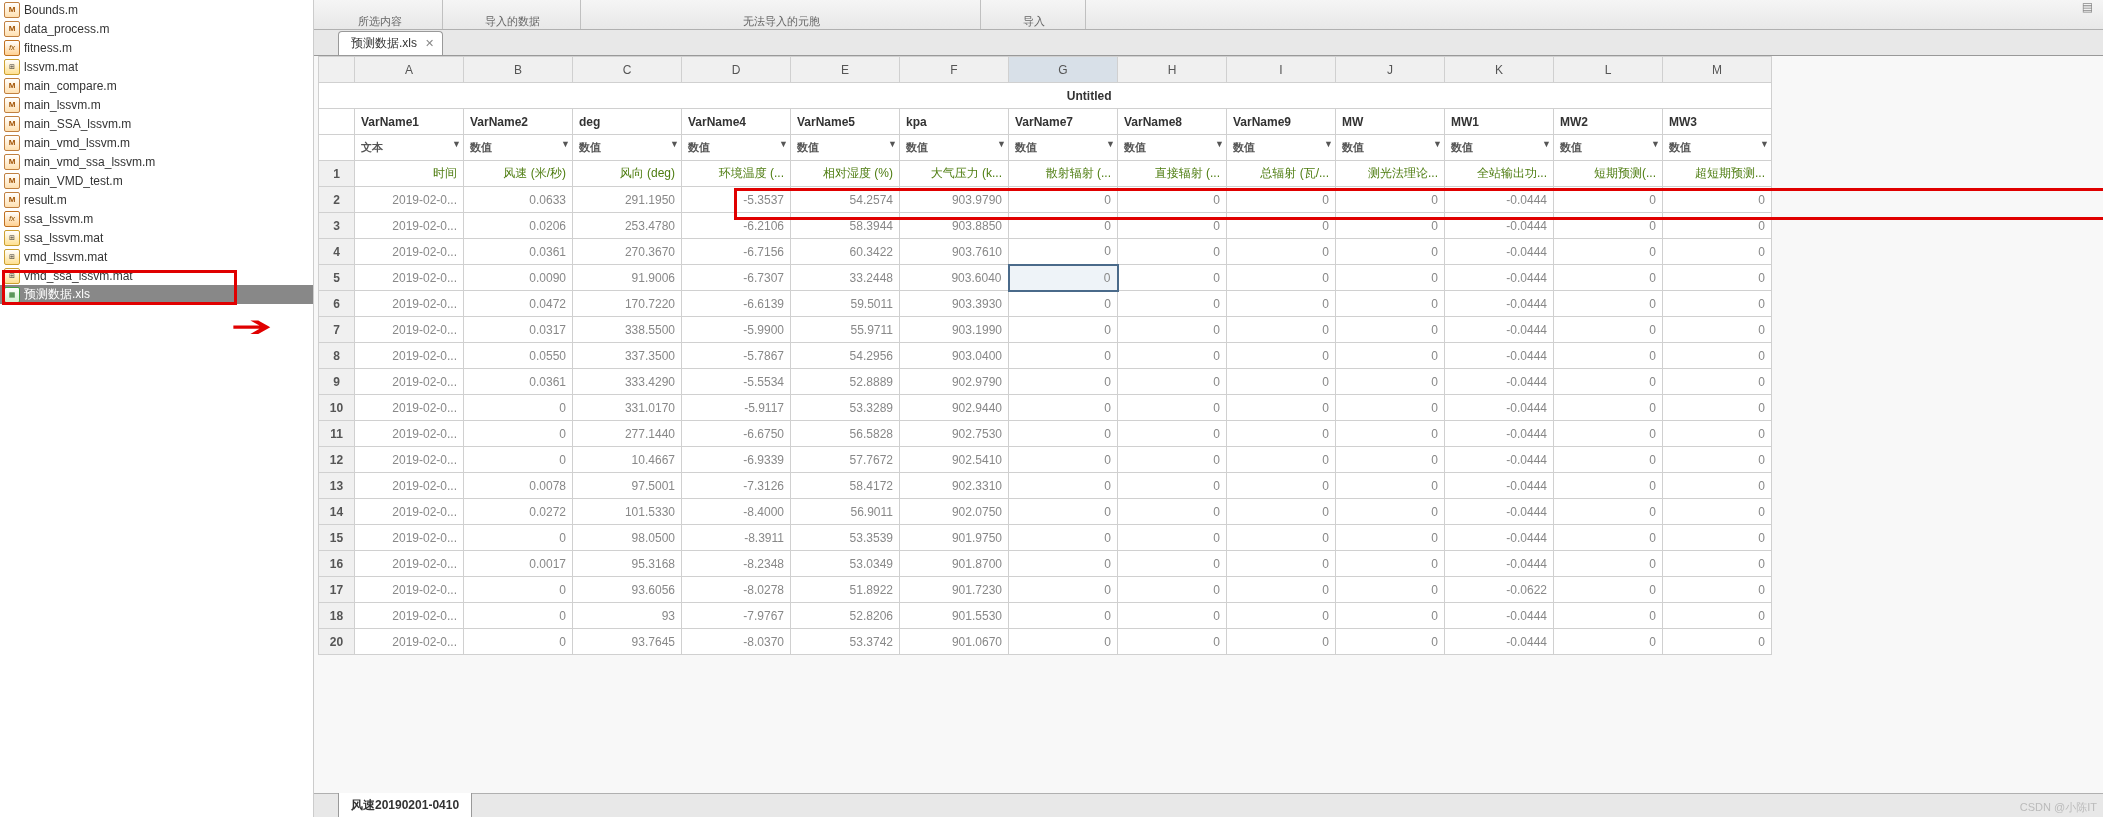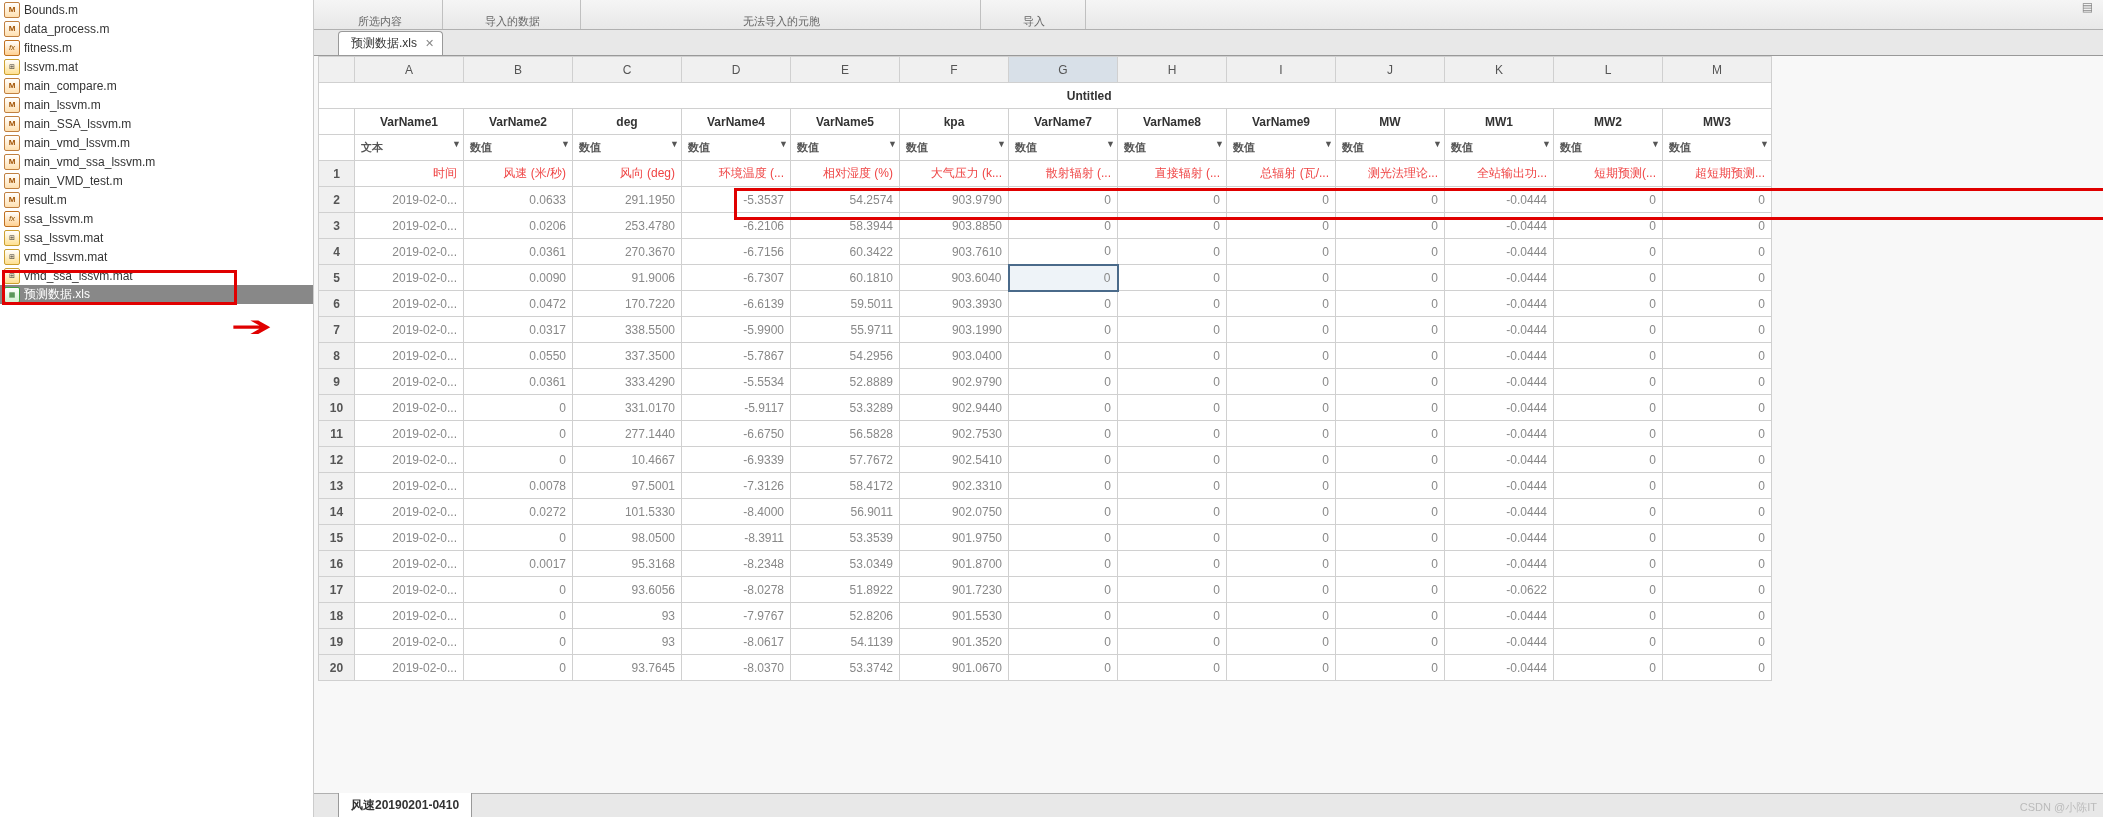--- a/index.html
+++ b/index.html
@@ -34,29 +34,29 @@
 .tab { background: #fff; border: 1px solid #999; border-bottom: none; border-radius: 4px 4px 0 0; padding: 3px 8px 3px 12px; display: flex; align-items: center; gap: 8px; font-size: 12px; }
 .tab-close { color: #888; cursor: pointer; font-size: 11px; }
 
 
 .sheet-wrap { flex: 1; overflow: auto; background: #f8f8f8; position: relative; padding-left: 4px; }
 table.sheet { border-collapse: collapse; background: #fff; table-layout: fixed; }
 .sheet th, .sheet td { border: 1px solid #d0d0d0; height: 26px; font-size: 12px; padding: 0 6px; white-space: nowrap; overflow: hidden; text-overflow: ellipsis; }
 .colhead-row th { background: #f0f0f0; text-align: center; font-weight: normal; color: #555; }
 .colhead-row th.sel { background: #d8e0e8; }
 .rowhead { background: #f0f0f0; text-align: center; width: 36px; color: #555; }
-.varname-row th { background: #fff; font-weight: bold; text-align: center; }
+.varname-row th { background: #fff; font-weight: bold; text-align: left; }
 .untitled-row th { background: #fff; font-weight: bold; text-align: right; border-left: none; border-right: none; }
 .untitled-row th:first-child { border-left: 1px solid #d0d0d0; }
 .untitled-row th:last-child { border-right: 1px solid #d0d0d0; }
 .typerow th { background: #fff; font-size: 11px; color: #555; position: relative; text-align: left; }
 .typerow th .dd { position: absolute; right: 2px; top: 4px; font-size: 9px; color: #555; }
 .datarow td { text-align: right; color: #888; }
 .datarow td:first-child { text-align: left; }
-.redrow td { color: #ef4444; }
+.redrow td { color: #4d7c0f; }
 .cell-active { border: 2px solid #4a6a8a !important; background: #eef3f8; }
 .red-box2 { position: absolute; left: 420px; top: 188px; width: 1500px; height: 32px; border: 3px solid #e00000; pointer-events: none; z-index: 10; }
 
 
 .sheet-tabs { height: 24px; background: #e8e8e8; border-top: 1px solid #b0b0b0; display: flex; align-items: center; padding-left: 24px; }
 .sheet-tab { background: #fff; border: 1px solid #999; border-top: none; padding: 10px 12px; font-size: 12px; font-weight: bold; }
 
 
 .wm { position: absolute; right: 6px; bottom: 2px; font-size: 11px; color: #bbb; }
 
@@ -313,21 +313,21 @@
               <td>-0.0444</td>
               <td>0</td>
               <td>0</td>
             </tr>
             <tr class="datarow">
               <th class="rowhead">5</th>
               <td>2019-02-0...</td>
               <td>0.0090</td>
               <td>91.9006</td>
               <td>-6.7307</td>
-              <td>60.1810</td>
+              <td>33.2448</td>
               <td>903.6040</td>
               <td class="cell-active">0</td>
               <td>0</td>
               <td>0</td>
               <td>0</td>
               <td>-0.0444</td>
               <td>0</td>
               <td>0</td>
             </tr>
             <tr class="datarow">
@@ -532,36 +532,20 @@
               <td>901.5530</td>
               <td>0</td>
               <td>0</td>
               <td>0</td>
               <td>0</td>
               <td>-0.0444</td>
               <td>0</td>
               <td>0</td>
             </tr>
             <tr class="datarow">
-              <th class="rowhead">19</th>
-              <td>2019-02-0...</td>
-              <td>0</td>
-              <td>93</td>
-              <td>-8.0617</td>
-              <td>54.1139</td>
-              <td>901.3520</td>
-              <td>0</td>
-              <td>0</td>
-              <td>0</td>
-              <td>0</td>
-              <td>-0.0444</td>
-              <td>0</td>
-              <td>0</td>
-            </tr>
-            <tr class="datarow">
               <th class="rowhead">20</th>
               <td>2019-02-0...</td>
               <td>0</td>
               <td>93.7645</td>
               <td>-8.0370</td>
               <td>53.3742</td>
               <td>901.0670</td>
               <td>0</td>
               <td>0</td>
               <td>0</td>

